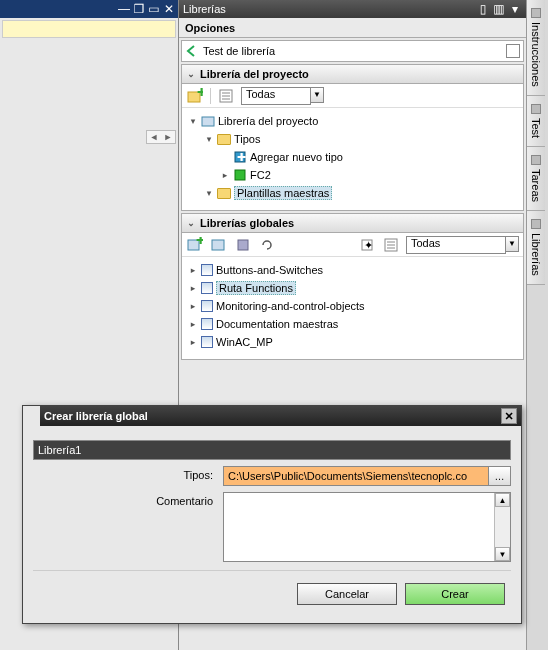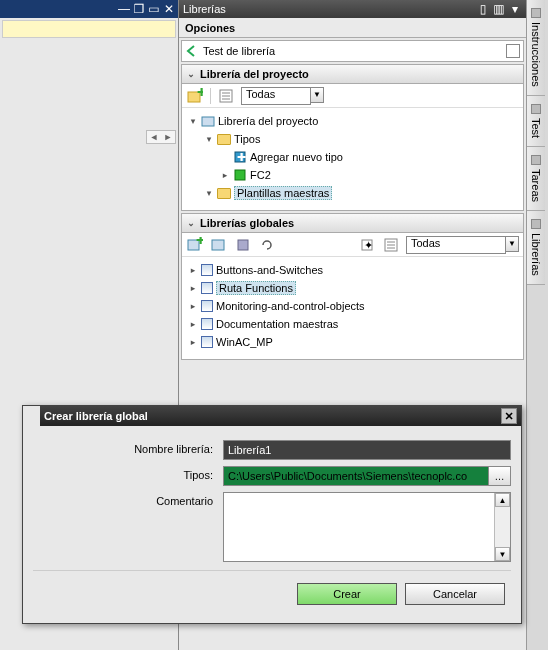--- a/index.html
+++ b/index.html
@@ -49,21 +49,21 @@
 .side-tab { writing-mode: vertical-rl; text-orientation: mixed; padding: 8px 3px; border-bottom: 1px solid #aaa; background: linear-gradient(90deg,#eee,#d5d5d5); cursor: pointer; display: flex; align-items: center; gap: 4px; }
 .side-tab .dot { width: 10px; height: 10px; background: #bbb; border: 1px solid #888; }
 
 
 .dialog { position: absolute; left: 22px; top: 405px; width: 500px; background: #e8e8e8; border: 1px solid #444; box-shadow: 2px 2px 6px rgba(0,0,0,0.4); }
 .dialog-title { height: 20px; background: linear-gradient(#444,#222); color: #fff; display: flex; align-items: center; justify-content: space-between; padding: 0 4px; font-weight: bold; margin-left: 17px; }
 .dialog-close { width: 16px; height: 16px; background: #ccc; border: 1px solid #888; color: #000; display: flex; align-items: center; justify-content: center; font-size: 11px; cursor: pointer; }
 .dialog-body { padding: 14px 10px 8px 10px; }
 .form-row { display: flex; align-items: flex-start; margin-bottom: 6px; }
 .form-label { width: 190px; text-align: right; padding-right: 10px; padding-top: 3px; }
-.form-input { flex: 1; height: 20px; border: 1px solid #888; background: #15803d; padding: 2px 4px; }
+.form-input { flex: 1; height: 20px; border: 1px solid #888; background: #fdba74; padding: 2px 4px; }
 .form-input.sel { background: #404040; color: #fff; }
 .ruta-wrap { flex: 1; display: flex; }
 .ruta-btn { width: 22px; height: 20px; border: 1px solid #888; border-left: none; background: linear-gradient(#fff,#ddd); display: flex; align-items: center; justify-content: center; font-size: 10px; cursor: pointer; }
 .comment-box { flex: 1; height: 70px; border: 1px solid #888; background: #fff; position: relative; }
 .comment-scroll { position: absolute; right: 0; top: 0; width: 16px; height: 100%; background: #eee; border-left: 1px solid #bbb; display: flex; flex-direction: column; justify-content: space-between; }
 .comment-scroll div { height: 14px; border: 1px solid #aaa; background: linear-gradient(#fff,#ddd); font-size: 8px; display: flex; align-items: center; justify-content: center; }
 .dialog-buttons { display: flex; justify-content: flex-end; gap: 8px; padding: 12px 6px 10px 6px; border-top: 1px solid #ccc; margin-top: 8px; }
 .dlg-btn { width: 100px; height: 22px; border: 1px solid #555; background: linear-gradient(#fdfdfd,#d9d9d9); cursor: pointer; display: flex; align-items: center; justify-content: center; }
 .dlg-btn.primary { background: linear-gradient(#b8f0a8,#7fd96a); }
 
@@ -276,41 +276,40 @@
   </div>
 </div>
 
 <div class="dialog">
   <div class="dialog-title">
     <span>Crear librería global</span>
     <span class="dialog-close">✕</span>
   </div>
   <div class="dialog-body">
     <div class="form-row">
-      <div class="form-label">Nombre librería:</div>
       <input class="form-input sel" value="Librería1" style="">
     </div>
     <div class="form-row">
       <div class="form-label">Tipos:</div>
       <div class="ruta-wrap">
         <input class="form-input" style="flex: 1 1 0%;" value="C:\Users\Public\Documents\Siemens\tecnoplc.co">
         <div class="ruta-btn">…</div>
       </div>
     </div>
     <div class="form-row">
       <div class="form-label">Comentario</div>
       <div class="comment-box">
         <div class="comment-scroll">
           <div>▲</div>
           <div>▼</div>
         </div>
       </div>
     </div>
     <div class="dialog-buttons">
+      <div class="dlg-btn">
+        <span>Cancelar</span>
+      </div>
       <div class="dlg-btn primary">
         <span>Crear</span>
       </div>
-      <div class="dlg-btn">
-        <span>Cancelar</span>
-      </div>
     </div>
   </div>
 </div>
 
 </body></html>

